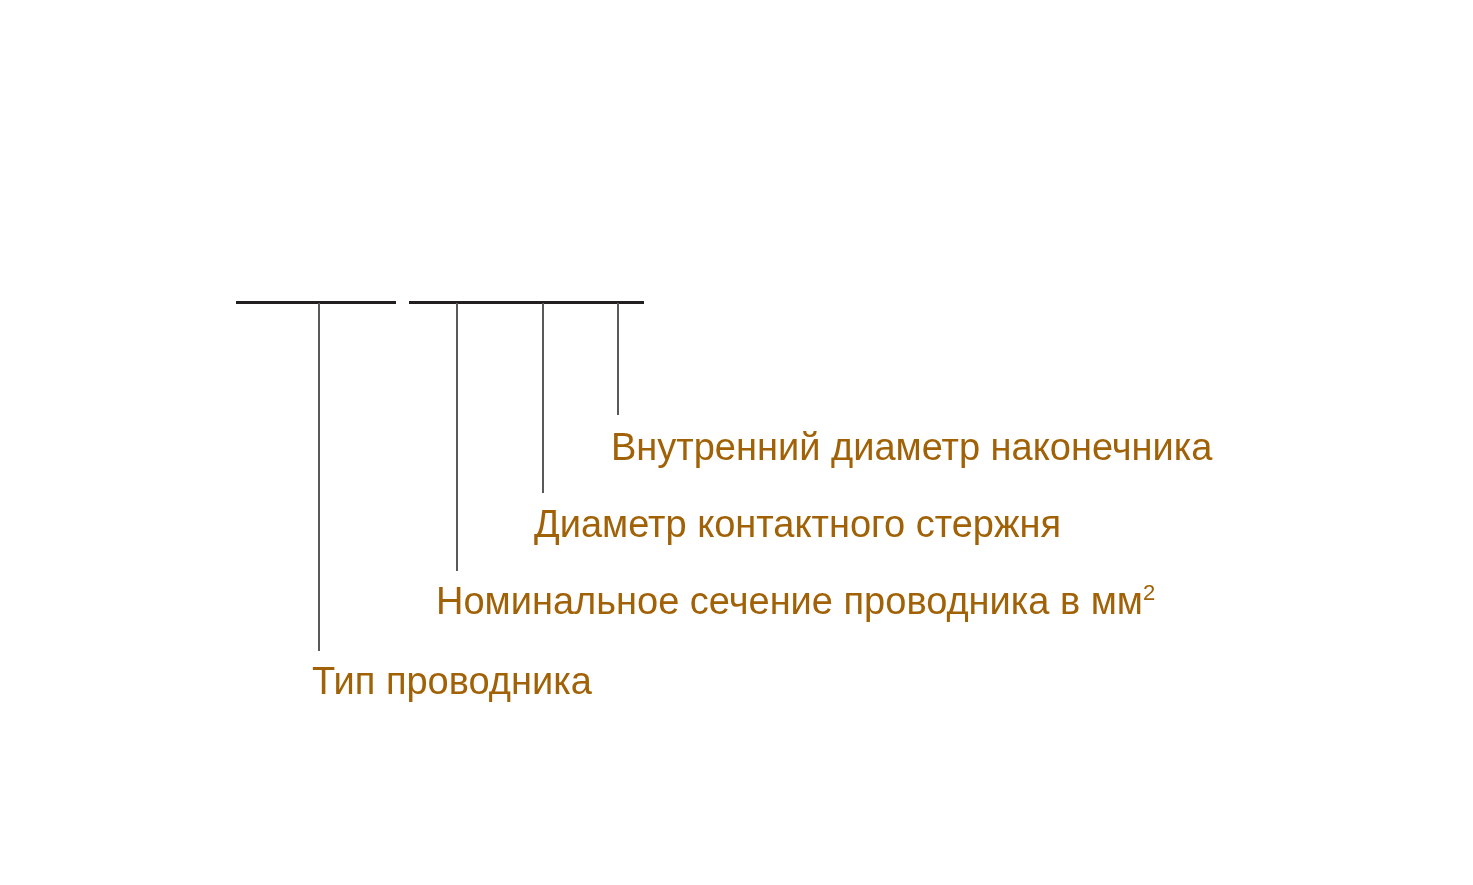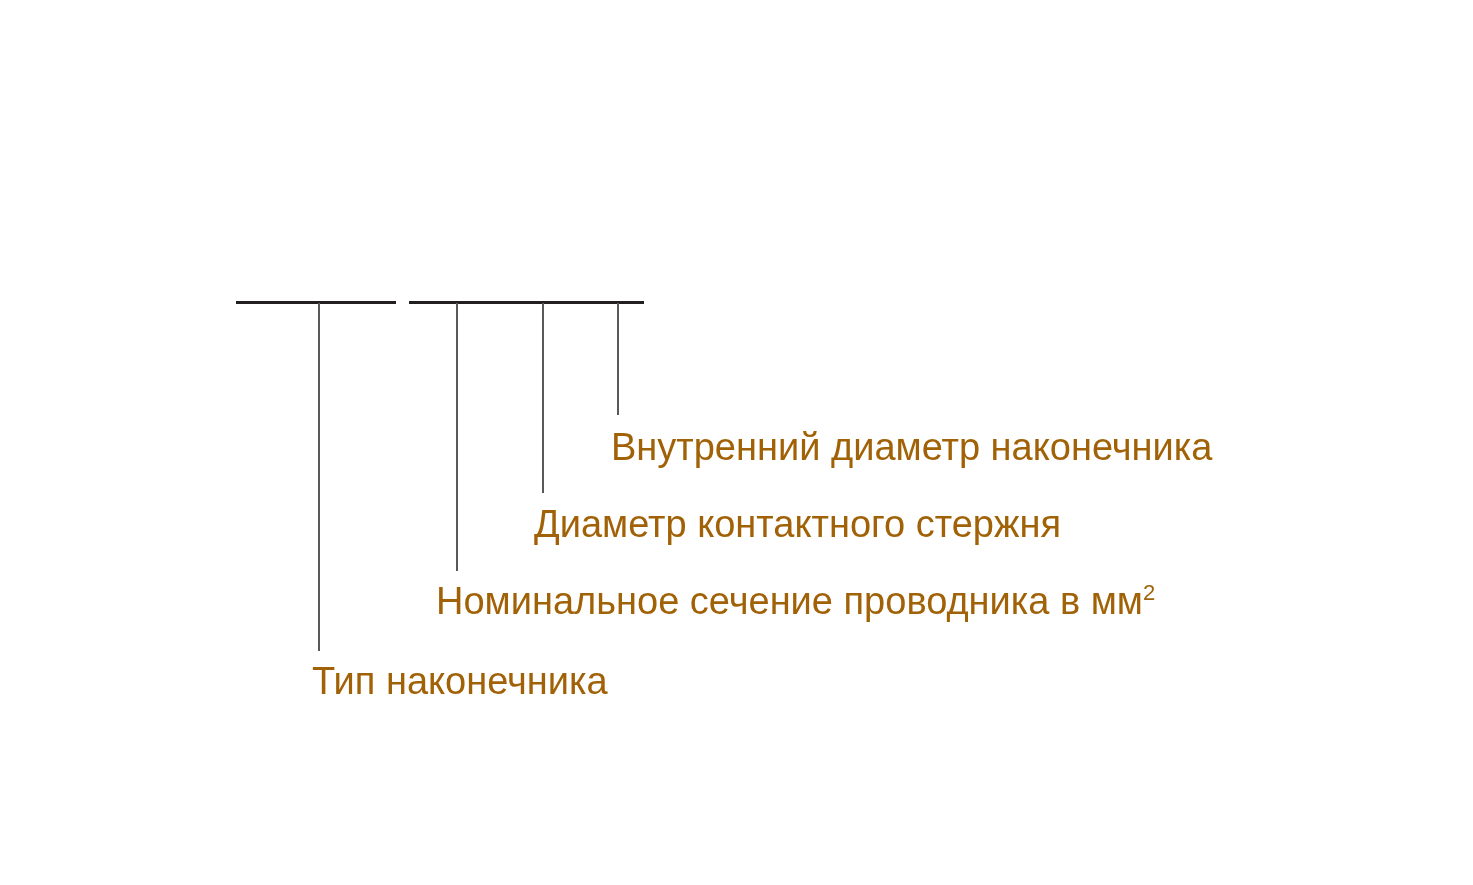--- a/index.html
+++ b/index.html
@@ -94,15 +94,15 @@
   <div class="underline u-rest"></div>
 
   <div class="leader lead-4"></div>
   <div class="leader lead-3"></div>
   <div class="leader lead-2"></div>
   <div class="leader lead-1"></div>
 
   <div class="label lbl-inner">Внутренний диаметр наконечника</div>
   <div class="label lbl-rod">Диаметр контактного стержня</div>
   <div class="label lbl-sect"><span>Номинальное сечение проводника в мм</span><span class="sup">2</span></div>
-  <div class="label lbl-type">Тип наконечника</div>
+  <div class="label lbl-type">Тип проводника</div>
 
 </div>
 
 </body></html>

